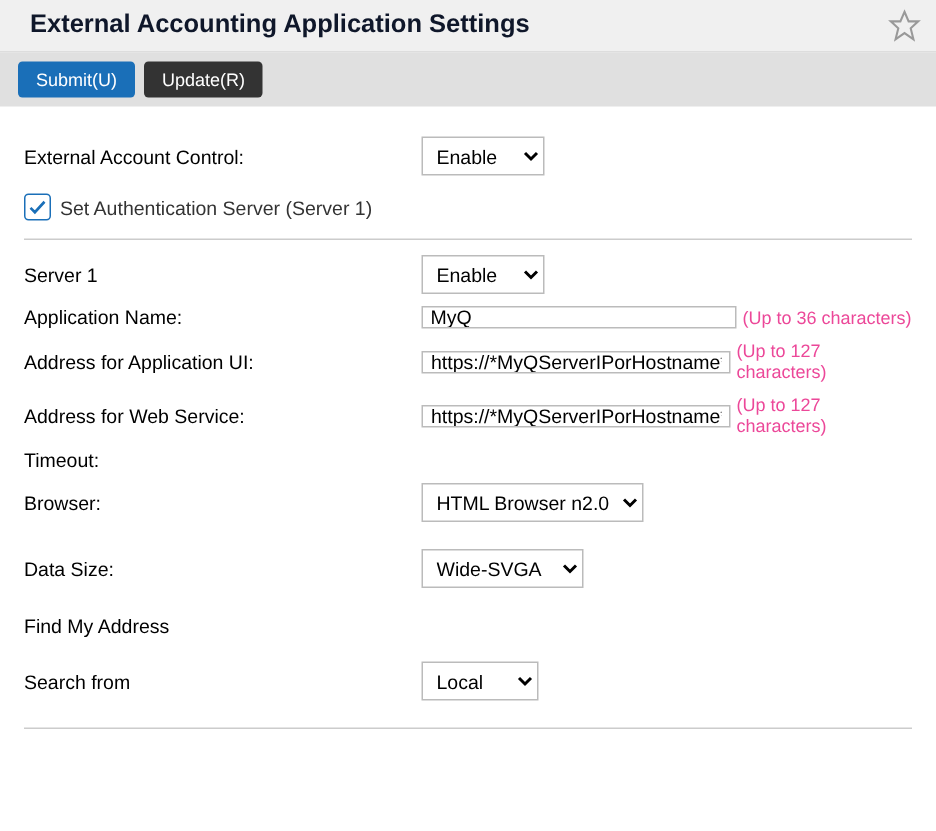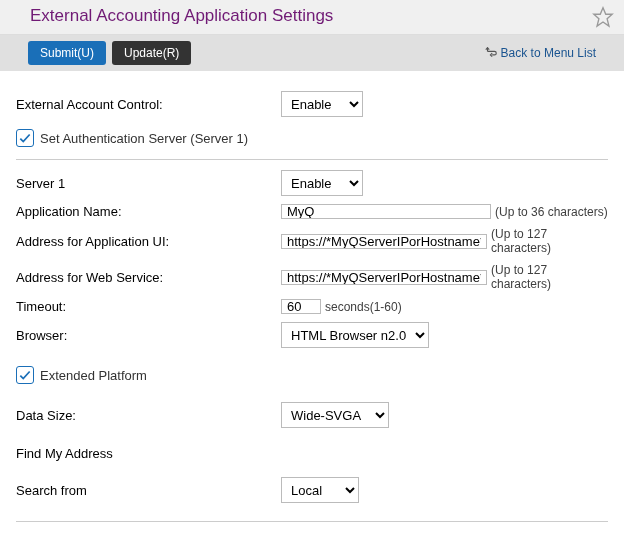--- a/index.html
+++ b/index.html
@@ -12,35 +12,35 @@
     width: 624px;
   }
   .header {
     background: #f0f0f0;
     border-bottom: 1px solid #ddd;
     padding: 6px 12px 4px 12px;
     position: relative;
   }
   .page-title {
     font-size: 17px;
-    font-weight: normal;
-    color: #701a75;
-    margin: 0 0 4px 18px;
+    font-weight: bold;
+    color: #0f172a;
+    margin: 0 0 4px 8px;
   }
   .star-icon {
     position: absolute;
     top: 6px;
     right: 10px;
     width: 22px;
     height: 22px;
     color: #999;
   }
   .toolbar {
     background: #e0e0e0;
-    padding: 6px 28px;
+    padding: 6px 12px;
     display: flex;
     align-items: center;
     gap: 6px;
     position: relative;
   }
   .btn {
     border: none;
     border-radius: 3px;
     padding: 5px 12px;
     font-size: 12px;
@@ -80,21 +80,21 @@
   }
   select, input[type="text"] {
     border: 1px solid #bbb;
     padding: 3px 5px;
     font-size: 13px;
     background: #fff;
   }
   select { height: 26px; }
   input[type="text"] { height: 15px; }
   .hint {
-    color: #404040;
+    color: #ec4899;
     font-size: 12px;
   }
   .checkbox-row {
     display: flex;
     align-items: center;
     gap: 6px;
     margin: 12px 0;
   }
   .chk {
     width: 18px;
@@ -134,31 +134,20 @@
   <span class="star-icon">
     <svg viewBox="0 0 24 24" fill="none" stroke="currentColor" stroke-width="1.5">
         <polygon points="12,2 15,9 22,9 16.5,14 18.5,22 12,17.5 5.5,22 7.5,14 2,9 9,9"></polygon>
       </svg>
   </span>
 </div>
 
 <div class="toolbar">
   <button class="btn btn-primary">Submit(U)</button>
   <button class="btn btn-dark">Update(R)</button>
-  <a class="back-link">
-    <span>
-      <svg viewBox="0 0 24 24" fill="none" stroke="currentColor" stroke-width="2">
-          <path d="M6 4v7"></path>
-          <path d="M3 8l3-3 3 3"></path>
-          <path d="M6 11h12a3 3 0 0 1 0 6h-4"></path>
-          <path d="M14 14l-3 3 3 3"></path>
-        </svg>
-    </span>
-    <span>Back to Menu List</span>
-  </a>
 </div>
 
 <div class="content">
 
   <div class="row">
     <div class="label-col">External Account Control:</div>
     <div class="input-col">
       <select class="w-sel-enable">
         <option>Enable</option>
       </select>
@@ -204,43 +193,31 @@
   <div class="row">
     <div class="label-col">Address for Web Service:</div>
     <div class="input-col">
       <input type="text" class="w-mid" value="https://*MyQServerIPorHostname*:" style="">
       <span class="hint">(Up to 127 characters)</span>
     </div>
   </div>
 
   <div class="row">
     <div class="label-col">Timeout:</div>
-    <div class="input-col">
-      <input type="text" class="w-short" value="60" style="">
-      <span class="hint">seconds(1-60)</span>
-    </div>
   </div>
 
   <div class="row">
     <div class="label-col">Browser:</div>
     <div class="input-col">
       <select class="w-sel-browser">
         <option>HTML Browser n2.0</option>
       </select>
     </div>
   </div>
 
-  <div class="checkbox-row" style="margin-top:18px;">
-    <span class="chk">
-      <svg viewBox="0 0 24 24">
-          <polyline points="4,13 9,18 20,6"></polyline>
-        </svg>
-    </span>
-    <span>Extended Platform</span>
-  </div>
 
   <div class="row" style="margin-top:18px;">
     <div class="label-col">Data Size:</div>
     <div class="input-col">
       <select class="w-sel-wide">
         <option>Wide-SVGA</option>
       </select>
     </div>
   </div>
 

